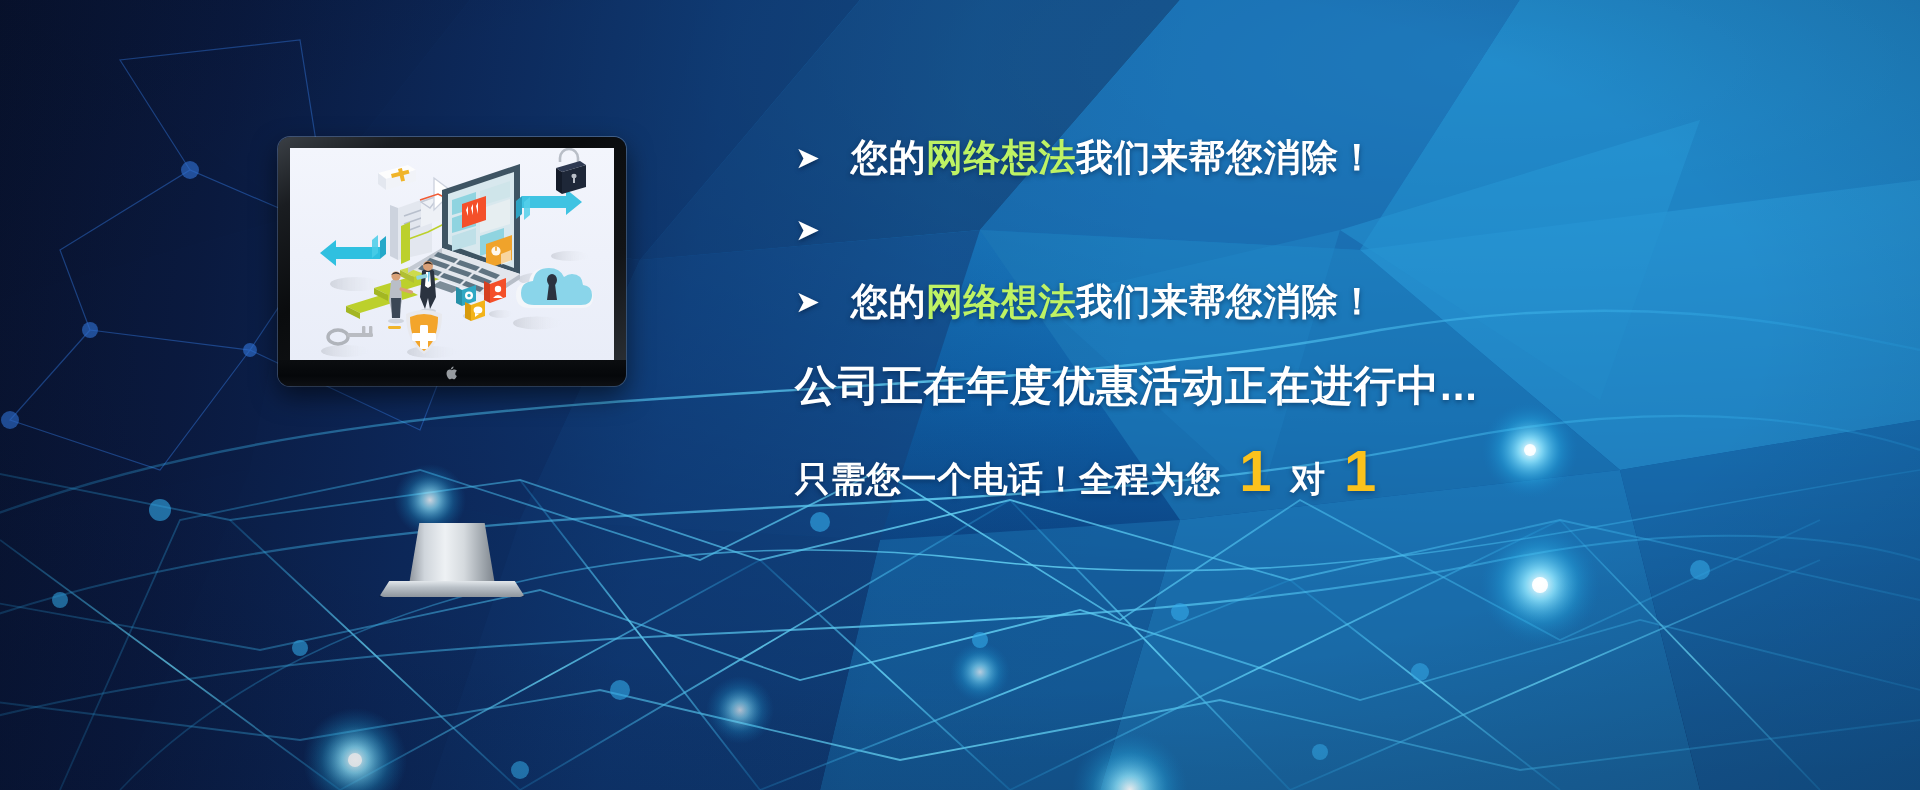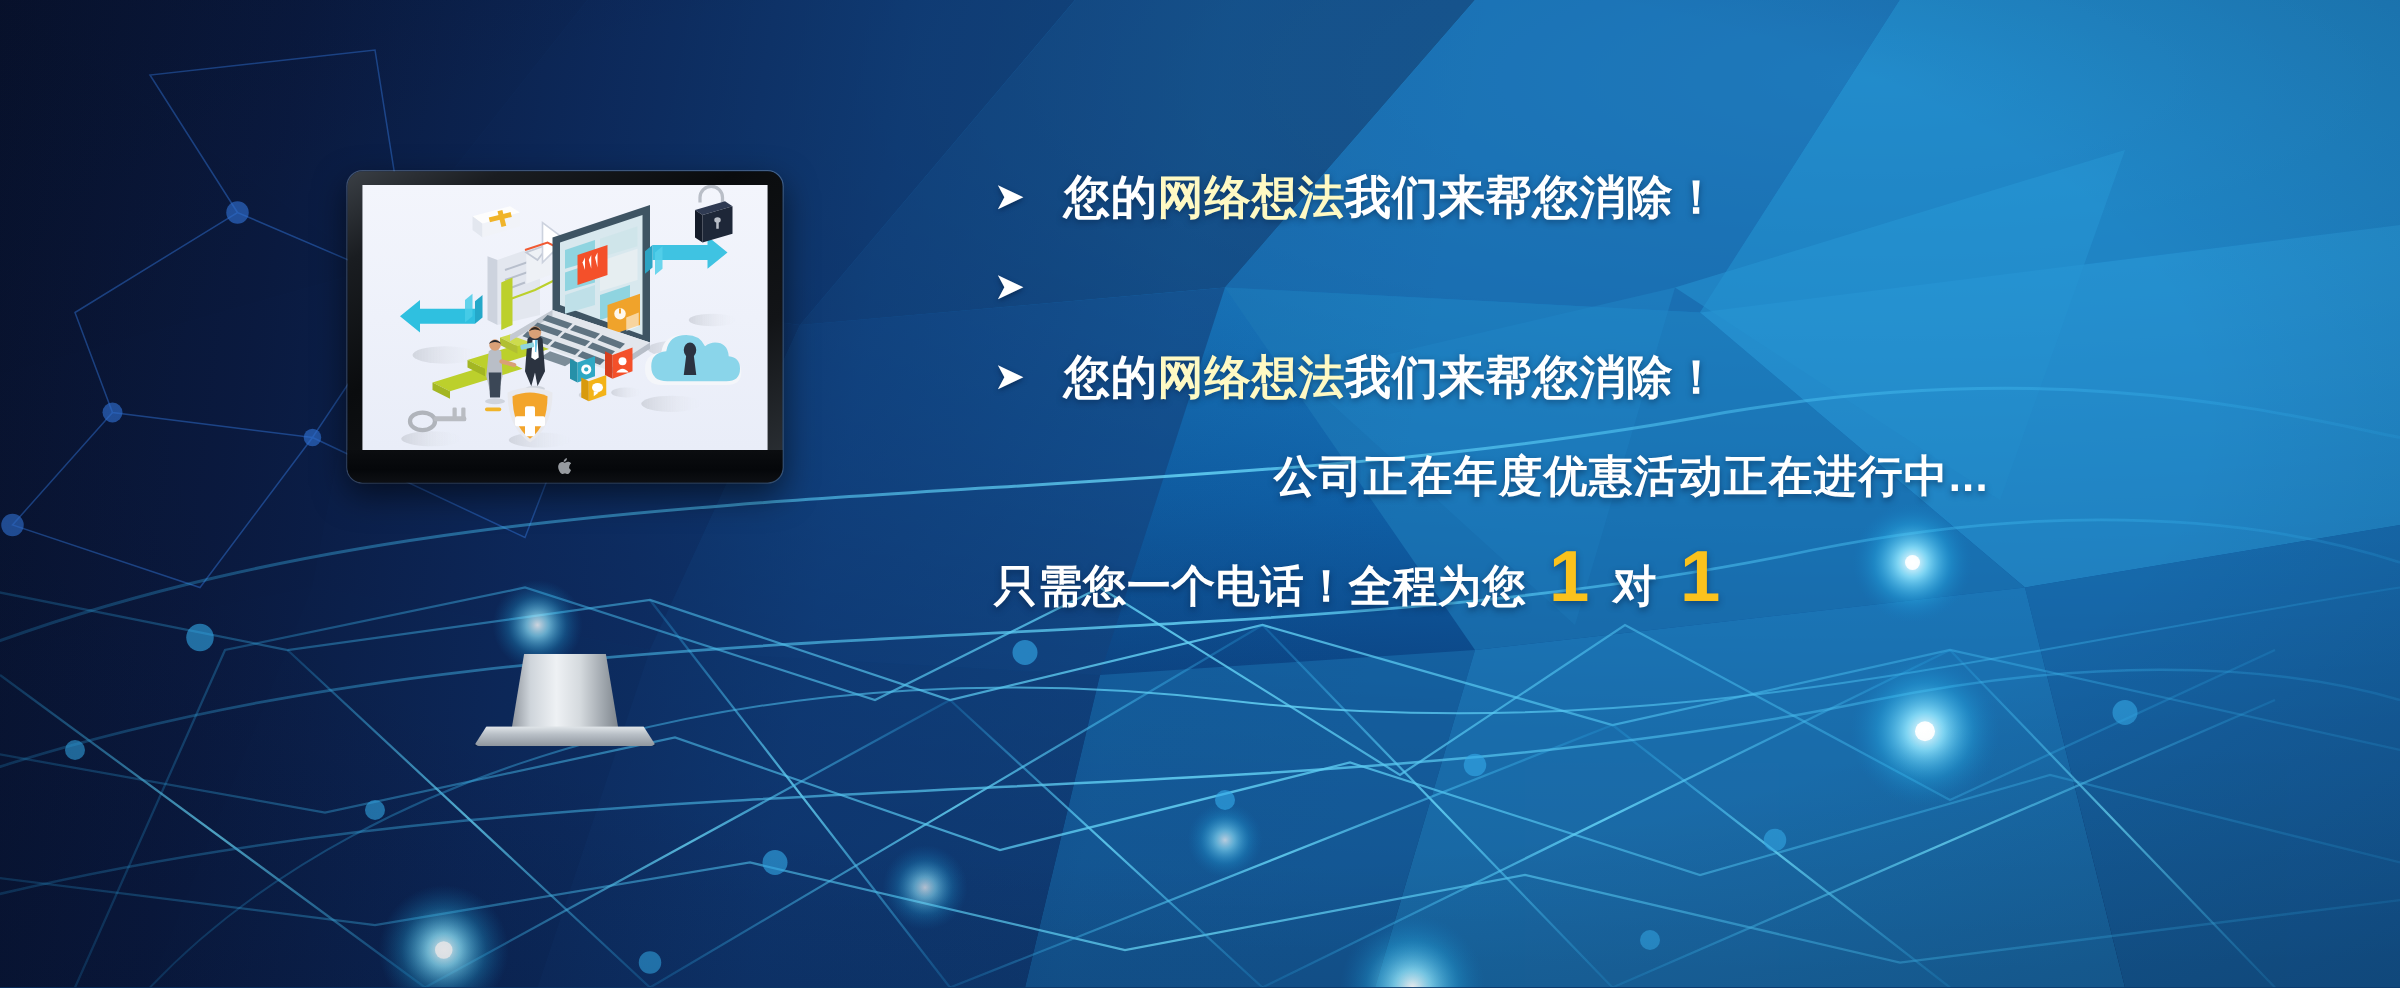--- a/index.html
+++ b/index.html
@@ -69,24 +69,24 @@
   #copy{position:absolute;left:795px;top:128px;width:1020px;}
   .bullet-row{display:flex;align-items:center;height:60px;margin-bottom:12px;}
   .bullet-arrow{
     width:56px;flex:0 0 56px;color:#ffffff;font-size:30px;line-height:1;
     text-shadow:0 2px 4px rgba(0,20,50,.55);
   }
   .bullet-text{
     font-size:37px;font-weight:bold;color:#ffffff;letter-spacing:.5px;
     white-space:nowrap;text-shadow:0 2px 5px rgba(0,25,60,.5);
   }
-  .hl{color:#fef9c3;}
+  .hl{color:#bef264;}
   .promo{
-    margin-top:26px;font-size:35px;font-weight:bold;color:#ffffff;
-    letter-spacing:1px;white-space:nowrap;text-shadow:0 2px 5px rgba(0,25,60,.5);text-align:center;
+    margin-top:26px;font-size:42px;font-weight:bold;color:#ffffff;
+    letter-spacing:1px;white-space:nowrap;text-shadow:0 2px 5px rgba(0,25,60,.5);
   }
   .callout{
     margin-top:34px;font-size:35px;font-weight:bold;color:#ffffff;
     letter-spacing:.5px;white-space:nowrap;display:flex;align-items:baseline;
     text-shadow:0 2px 5px rgba(0,25,60,.5);
   }
   .big-one{
     color:#fbc21c;font-size:58px;font-weight:bold;line-height:.8;
     padding:0 8px;text-shadow:0 2px 6px rgba(0,25,60,.45);
   }

